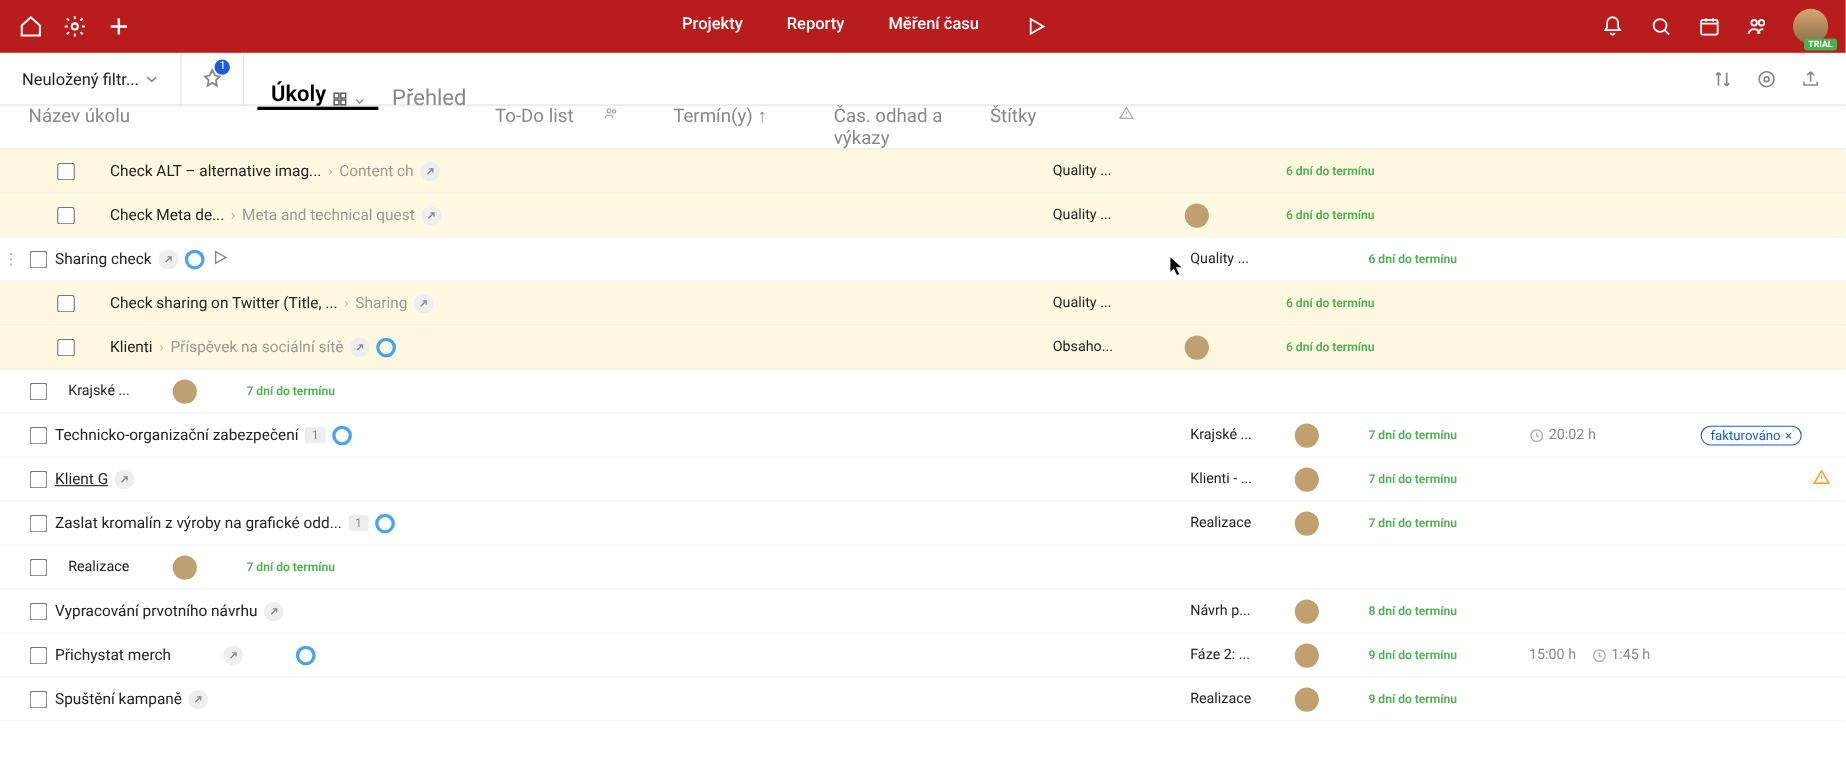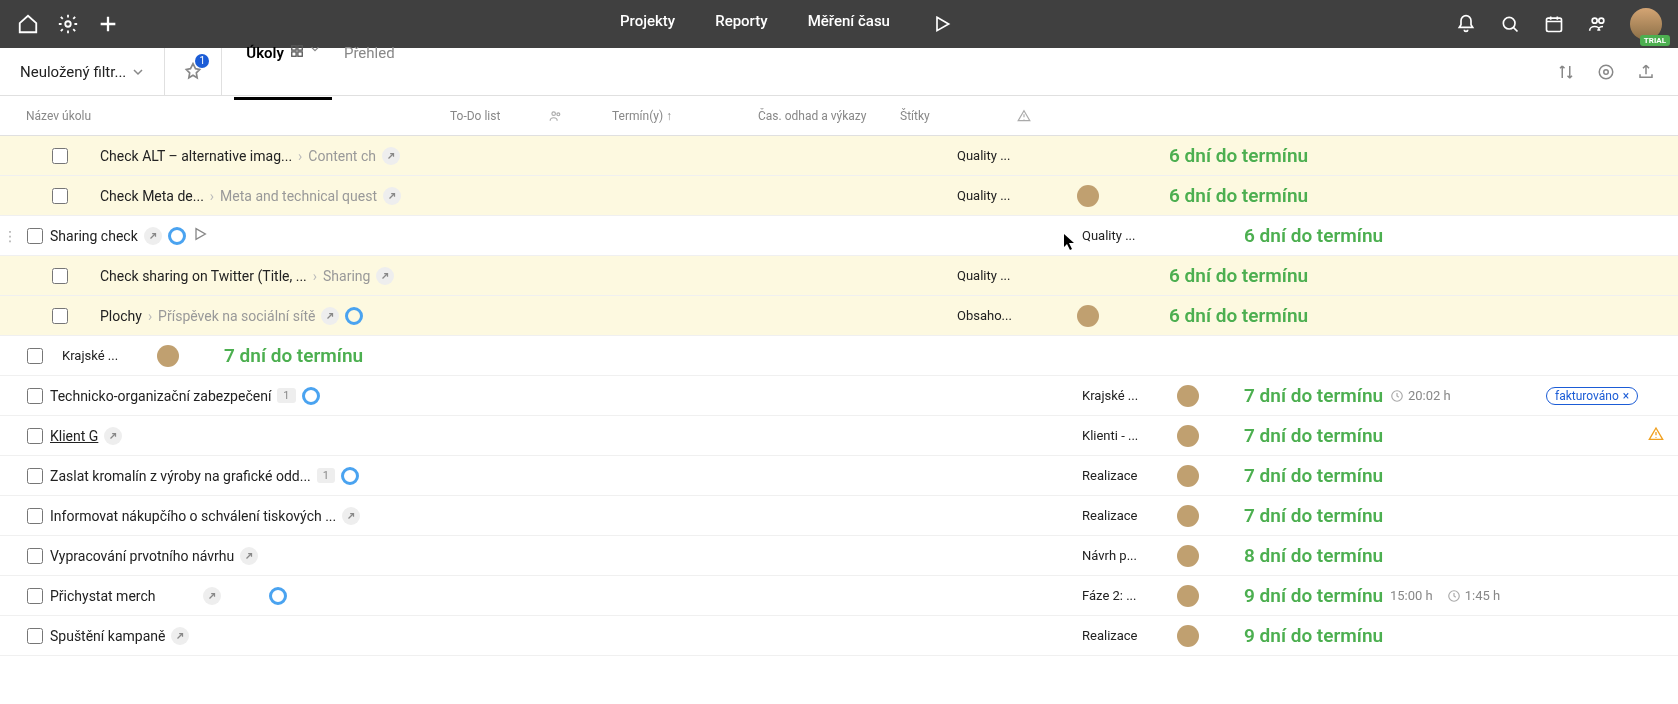--- a/index.html
+++ b/index.html
@@ -1,40 +1,40 @@
 <!DOCTYPE html>
 <html><head>
 <meta charset="utf-8">
 <style>
 * { box-sizing: border-box; margin: 0; padding: 0; }
 body { font-family: -apple-system, BlinkMacSystemFont, "Segoe UI", Roboto, sans-serif; font-size: 14px; color: #222; background: #fff; }
 
 
-.topbar { background: #404040; height: 48px; display: flex; align-items: center; padding: 17px 16px; color: #fff; }
+.topbar { background: #b91c1c; height: 48px; display: flex; align-items: center; padding: 17px 16px; color: #fff; }
 .topbar-left { display: flex; align-items: center; gap: 16px; }
 .topbar-center { flex: 1; display: flex; justify-content: center; gap: 40px; }
 .topbar-center a { color: #fff; text-decoration: none; font-size: 15px; font-weight: 500; }
 .topbar-right { display: flex; align-items: center; gap: 20px; }
 .icon-btn { width: 24px; height: 24px; display: flex; align-items: center; justify-content: center; cursor: pointer; }
 .avatar { width: 32px; height: 32px; border-radius: 50%; background: linear-gradient(#d4a574, #8b6f47); position: relative; }
 .trial-badge { position: absolute; bottom: -6px; right: -8px; background: #4caf50; color: #fff; font-size: 8px; padding: 1px 4px; border-radius: 3px; font-weight: bold; text-align: right; }
 
 
 .filterbar { height: 48px; display: flex; align-items: center; border-bottom: 1px solid #e0e0e0; }
 .filter-name { padding: 0 20px; display: flex; align-items: center; gap: 6px; cursor: pointer; font-size: 15px; }
 .filter-name svg { width: 12px; height: 12px; }
 .pin-wrap { height: 48px; width: 58px; border-left: 1px solid #e0e0e0; border-right: 1px solid #e0e0e0; display: flex; align-items: center; justify-content: center; position: relative; }
 .pin-badge { position: absolute; top: 6px; right: 12px; background: #1b5cd6; color: #fff; font-size: 10px; width: 14px; height: 14px; border-radius: 50%; display: flex; align-items: center; justify-content: center; }
 .tabs { display: flex; align-items: center; height: 48px; padding-left: 12px; }
-.tab { padding: 0 12px; height: 56px; display: flex; align-items: flex-start; gap: 6px; cursor: pointer; color: #888; font-size: 15px; }
+.tab { padding: 0 12px; height: 56px; display: flex; align-items: flex-end; gap: 6px; cursor: pointer; color: #888; font-size: 20px; }
 .tab.active { color: #000; font-weight: 600; border-bottom: 3px solid #000; }
 .filterbar-right { margin-left: auto; display: flex; align-items: center; gap: 16px; padding-right: 20px; }
 
 
-.table-header { height: 40px; display: flex; align-items: center; border-bottom: 1px solid #e0e0e0; font-size: 12px; color: #888; }
+.table-header { height: 40px; display: flex; border-bottom: 1px solid #e0e0e0; font-size: 17px; color: #888; }
 .col-name { width: 450px; padding-left: 26px; }
 .col-todo { width: 84px; }
 .col-assignee { width: 44px; display: flex; justify-content: center; }
 .col-term { width: 146px; margin-left: 34px; }
 .col-time { width: 142px; }
 .col-tags { width: 102px; }
 .col-warn { width: 44px; display: flex; justify-content: center; }
 
 
 .row { height: 40px; display: flex; align-items: center; border-bottom: 1px solid #f0f0f0; }
@@ -49,21 +49,21 @@
 .breadcrumb-text { color: #999; }
 .link-icon { width: 18px; height: 18px; border-radius: 50%; background: #eee; display: inline-flex; align-items: center; justify-content: center; }
 .link-icon svg { width: 10px; height: 10px; stroke: #888; }
 .status-ring { width: 18px; height: 18px; border: 3px solid #4aa3f0; border-radius: 50%; display: inline-block; }
 .count-badge { background: #eee; color: #888; font-size: 11px; padding: 1px 6px; border-radius: 3px; }
 .play-icon svg { width: 16px; height: 16px; stroke: #888; fill: none; }
 
 .row .col-todo { font-size: 13px; white-space: nowrap; overflow: hidden; text-overflow: ellipsis; padding-right: 6px; margin-left: 12px; }
 .row .col-assignee { }
 .assignee-avatar { width: 22px; height: 22px; border-radius: 50%; background: #c0a070; }
-.row .col-term { font-size: 19px; font-weight: 600; color: #4caf50; }
+.row .col-term { font-size: 11px; font-weight: 600; color: #4caf50; }
 .row .col-time { font-size: 13px; color: #888; display: flex; align-items: center; gap: 14px; }
 .time-chunk { display: flex; align-items: center; gap: 4px; }
 .row .col-tags { }
 .tag { font-size: 12px; color: #1b5cd6; border: 1px solid #1b5cd6; border-radius: 10px; padding: 1px 8px; display: inline-flex; align-items: center; gap: 4px; margin-left: 14px; }
 .tag .tag-x { cursor: pointer; }
 .warn-icon svg { width: 16px; height: 16px; stroke: #f0a020; fill: none; }
 
 .cursor-pointer { position: absolute; }
 </style>
 </head>
@@ -291,21 +291,21 @@
       <div class="col-time"></div>
       <div class="col-tags"></div>
       <div class="col-warn"></div>
     </div>
     <div class="row highlighted">
       <div class="row-handle"></div>
       <div class="row-check">
         <input type="checkbox" style="">
       </div>
       <div class="row-name" style="width: 400px;">
-        <span class="task-title">Plochy</span>
+        <span class="task-title">Klienti</span>
         <span class="breadcrumb-sep">›</span>
         <span class="breadcrumb-text">Příspěvek na sociální sítě</span>
         <span class="link-icon">
           <svg viewBox="0 0 12 12" fill="none" stroke="#888" stroke-width="1.5">
             <path d="M3 9 L9 3 M5 3h4v4"></path>
           </svg>
         </span>
         <span class="status-ring"></span>
       </div>
       <div class="col-todo">Obsaho...</div>
@@ -397,28 +397,20 @@
       </div>
       <div class="col-term">7 dní do termínu</div>
       <div class="col-time"></div>
       <div class="col-tags"></div>
       <div class="col-warn"></div>
     </div>
     <div class="row">
       <div class="row-handle"></div>
       <div class="row-check">
         <input type="checkbox" style="">
-      </div>
-      <div class="row-name" style="width: 400px;">
-        <span class="task-title">Informovat nákupčího o schválení tiskových ...</span>
-        <span class="link-icon">
-          <svg viewBox="0 0 12 12" fill="none" stroke="#888" stroke-width="1.5">
-            <path d="M3 9 L9 3 M5 3h4v4"></path>
-          </svg>
-        </span>
       </div>
       <div class="col-todo">Realizace</div>
       <div class="col-assignee">
         <div class="assignee-avatar"></div>
       </div>
       <div class="col-term">7 dní do termínu</div>
       <div class="col-time"></div>
       <div class="col-tags"></div>
       <div class="col-warn"></div>
     </div>

